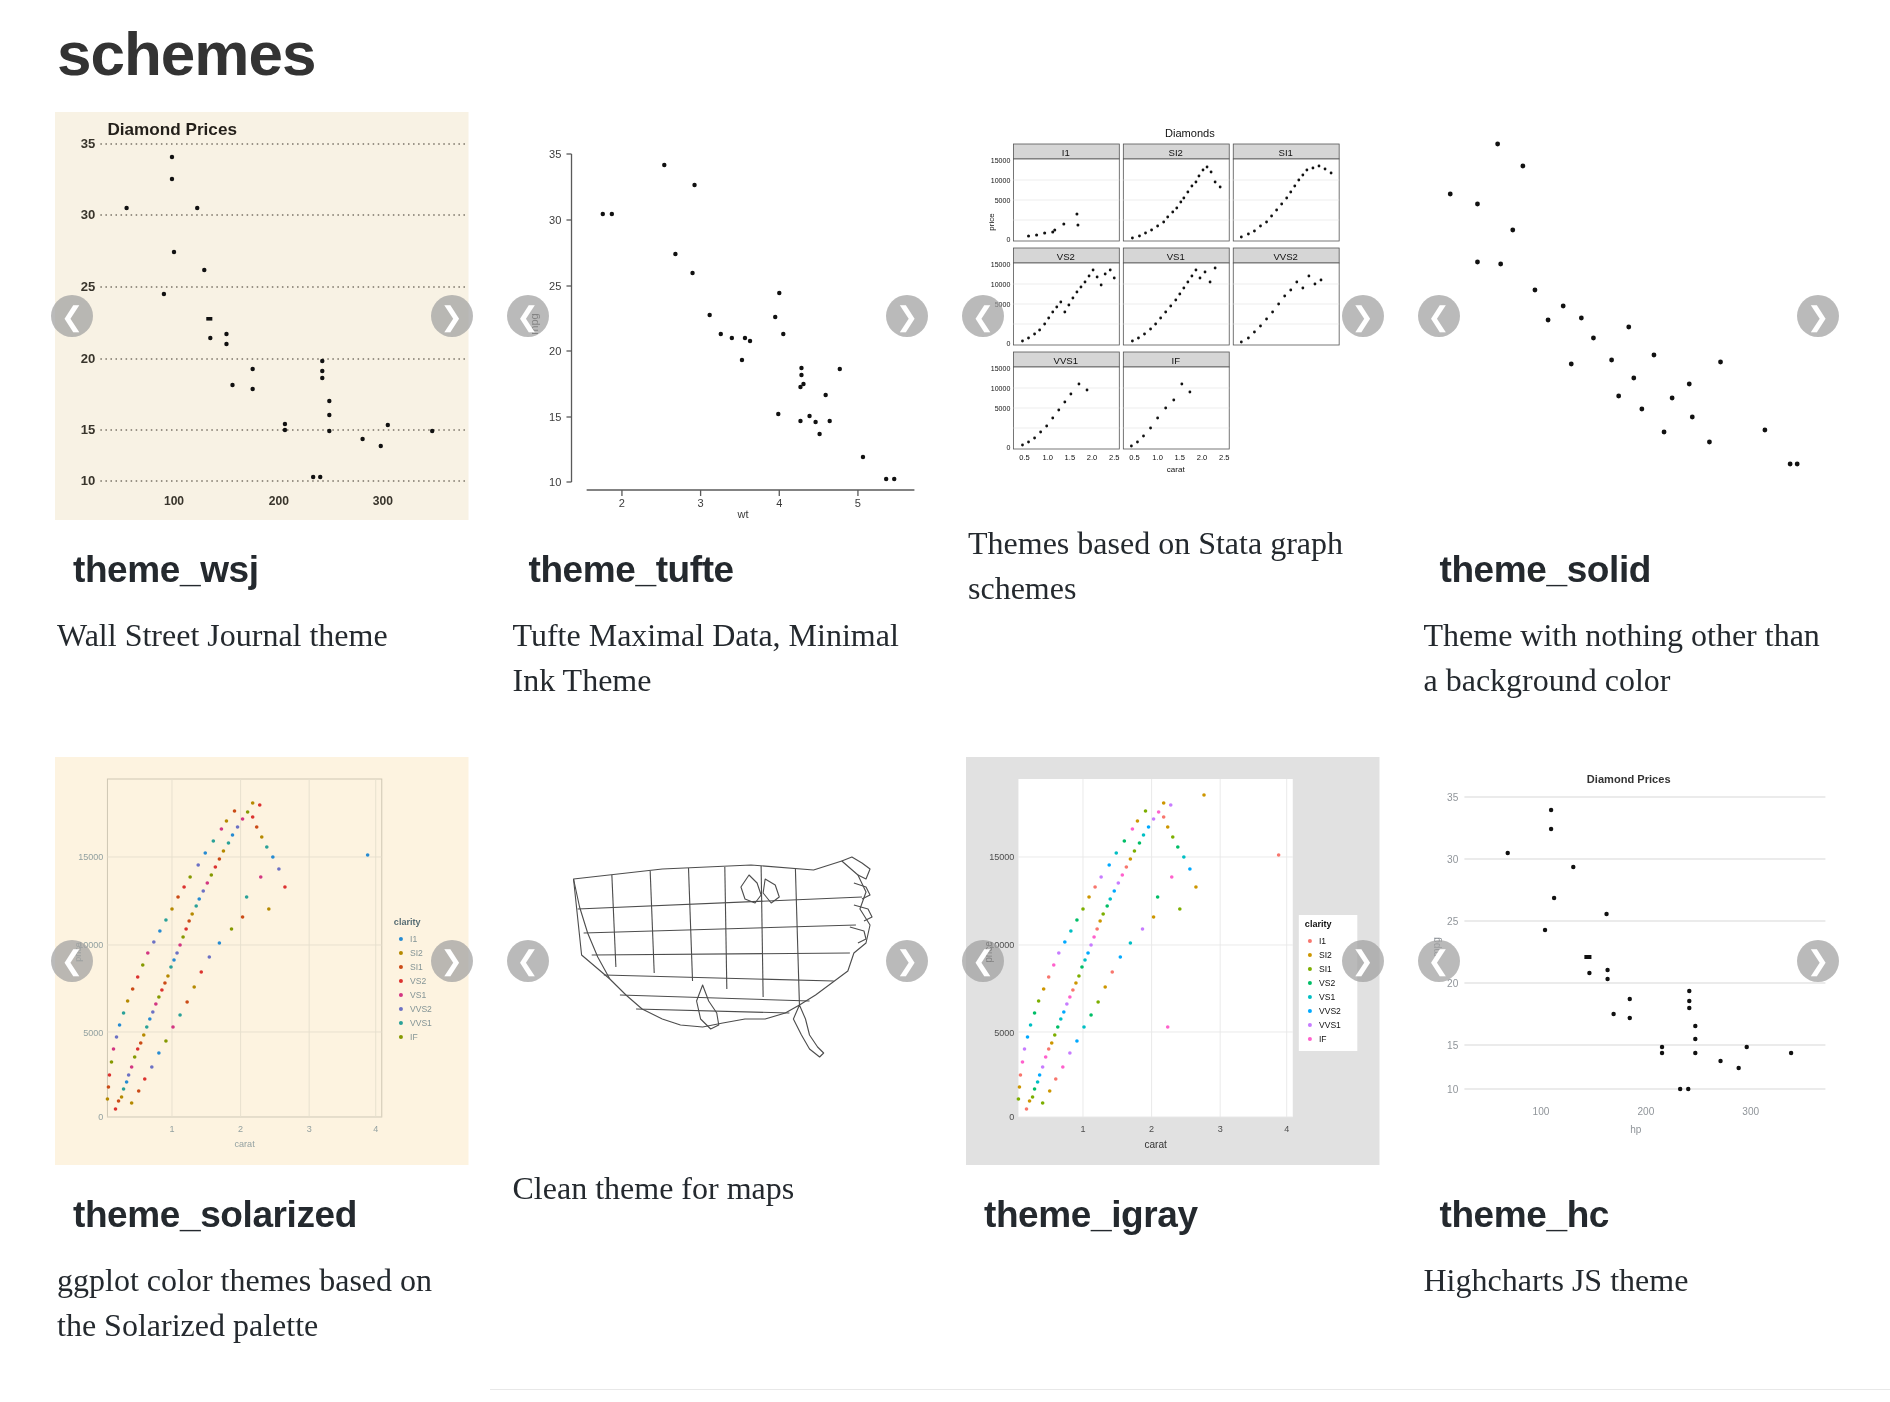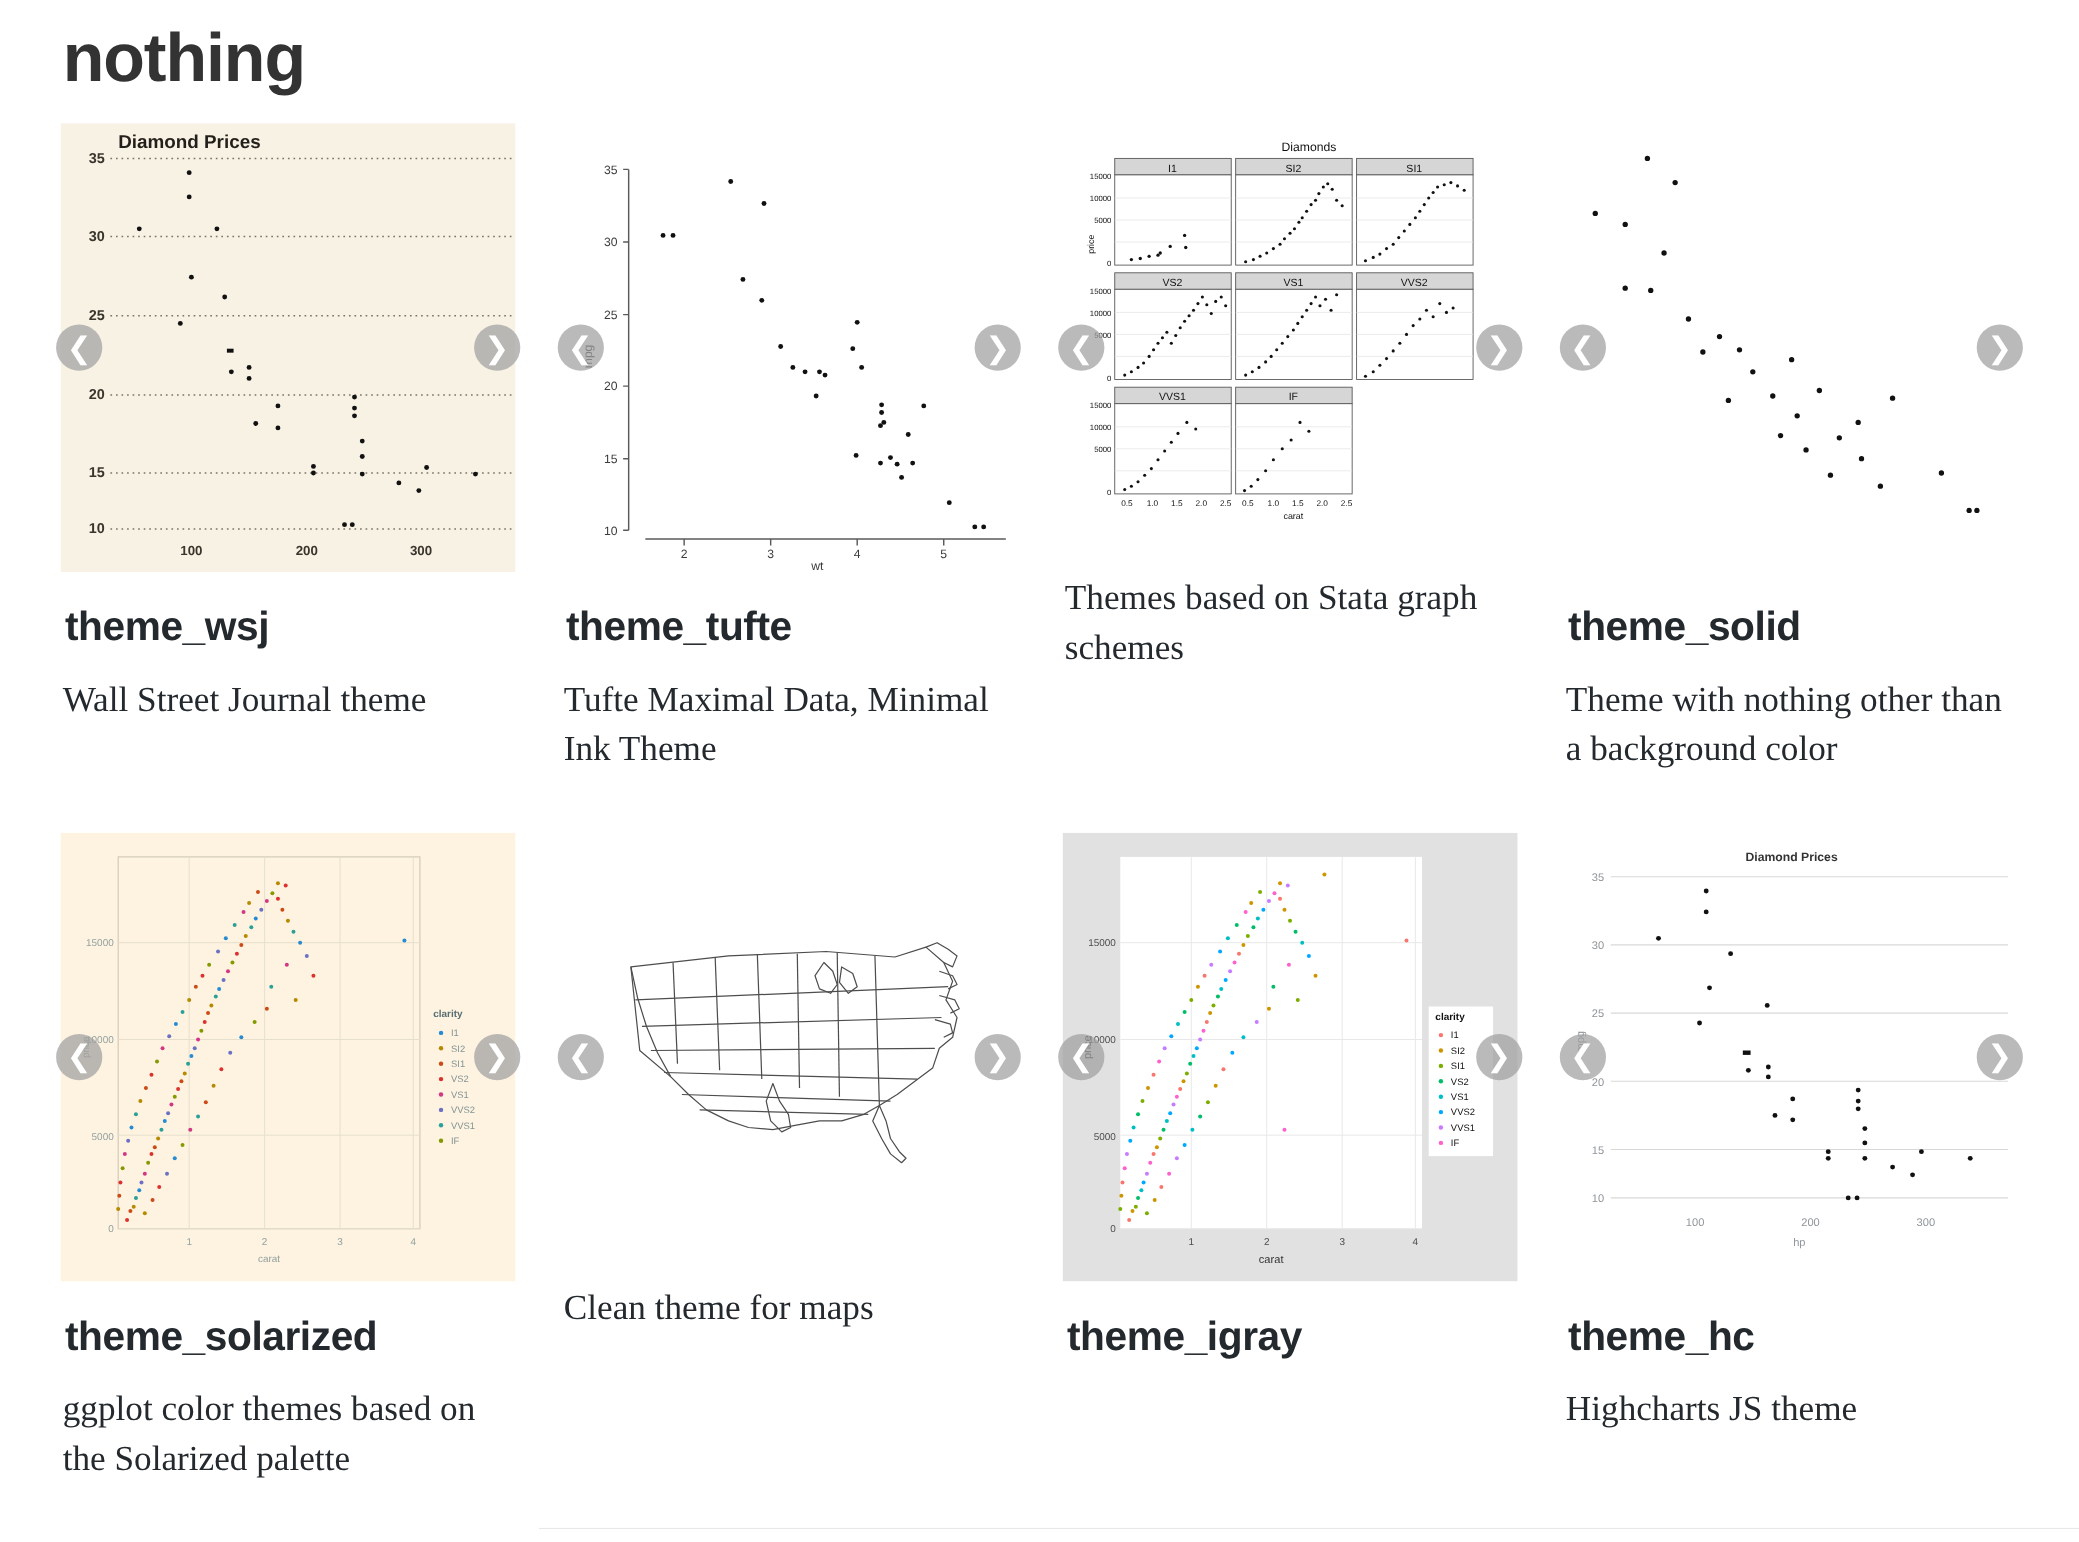--- a/index.html
+++ b/index.html
@@ -57,21 +57,21 @@
   }
   .arrow.left  { left: -4px; }
   .arrow.right { right: -4px; }
 
   .theme-name {
     font-family: "Liberation Sans", sans-serif;
     font-weight: 700;
     font-size: 37px;
     letter-spacing: -0.4px;
     color: #24292e;
-    margin: 28px 0 22px 4px;
+    margin: 28px 0 22px 18px;
   }
   .theme-desc {
     font-family: "Liberation Serif", serif;
     font-size: 32px;
     line-height: 1.42;
     color: #24292e;
     margin: 0 0 0 2px;
     max-width: 400px;
   }
   .row2 { margin-top: 52px; }
@@ -81,21 +81,21 @@
     border-top: 1px solid #e8e8e8;
     height: 1px;
   }
   text { font-family: "Liberation Sans", sans-serif; }
 </style>
 </head>
 <body>
 
 <div class="page">
 
-  <h1 class="site-title">nothing</h1>
+  <h1 class="site-title">schemes</h1>
 
   <div class="grid">
 
     <div class="cell">
       <div class="thumb-wrap">
         <svg class="thumb" viewBox="0 0 410 408" preserveAspectRatio="none">
           <rect x="0" y="0" width="410" height="408" fill="#f8f2e4"></rect>
           <g stroke="#7a7367" stroke-width="1.4" stroke-dasharray="1.5 3.5">
             <line x1="45" y1="32" x2="410" y2="32"></line>
             <line x1="45" y1="103" x2="410" y2="103"></line>

